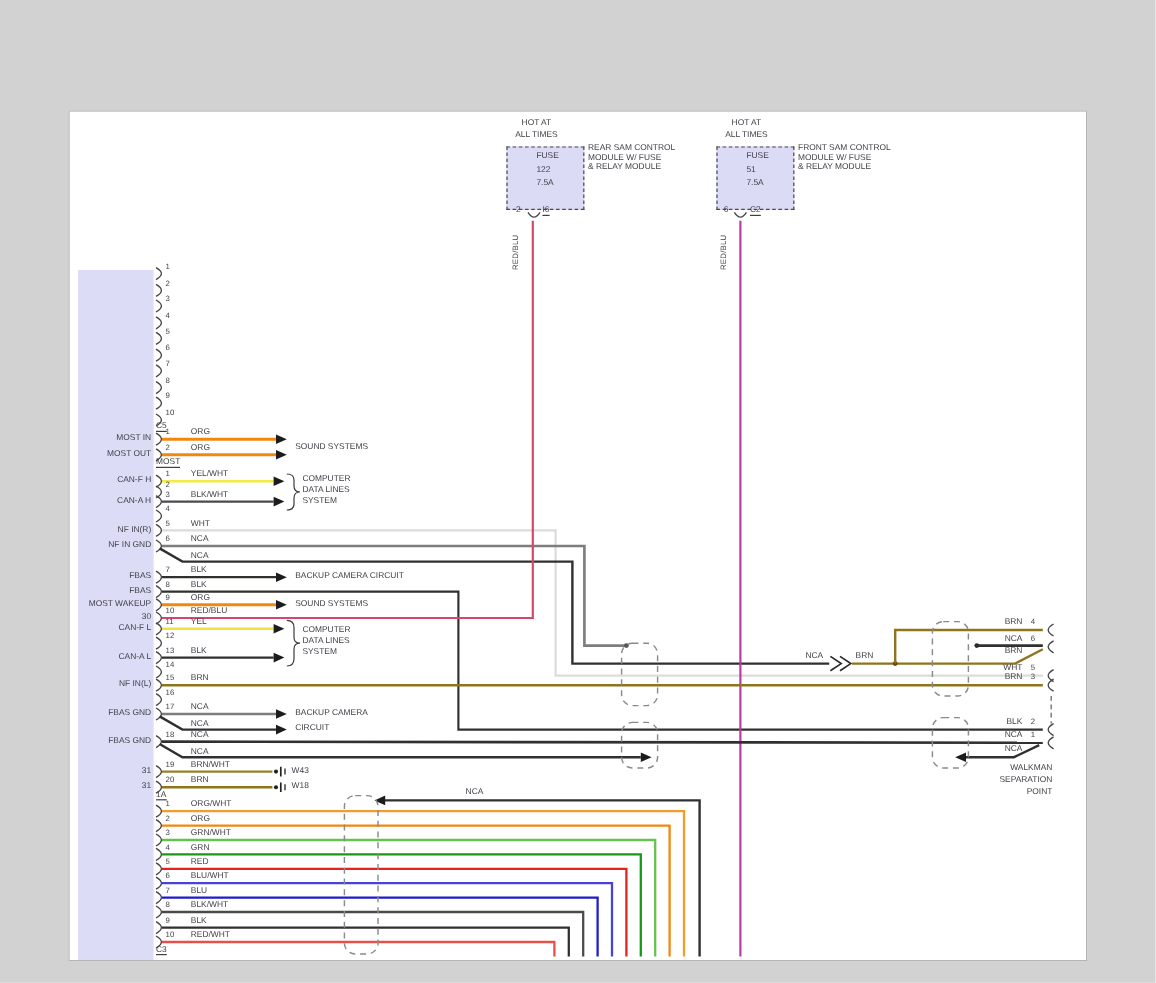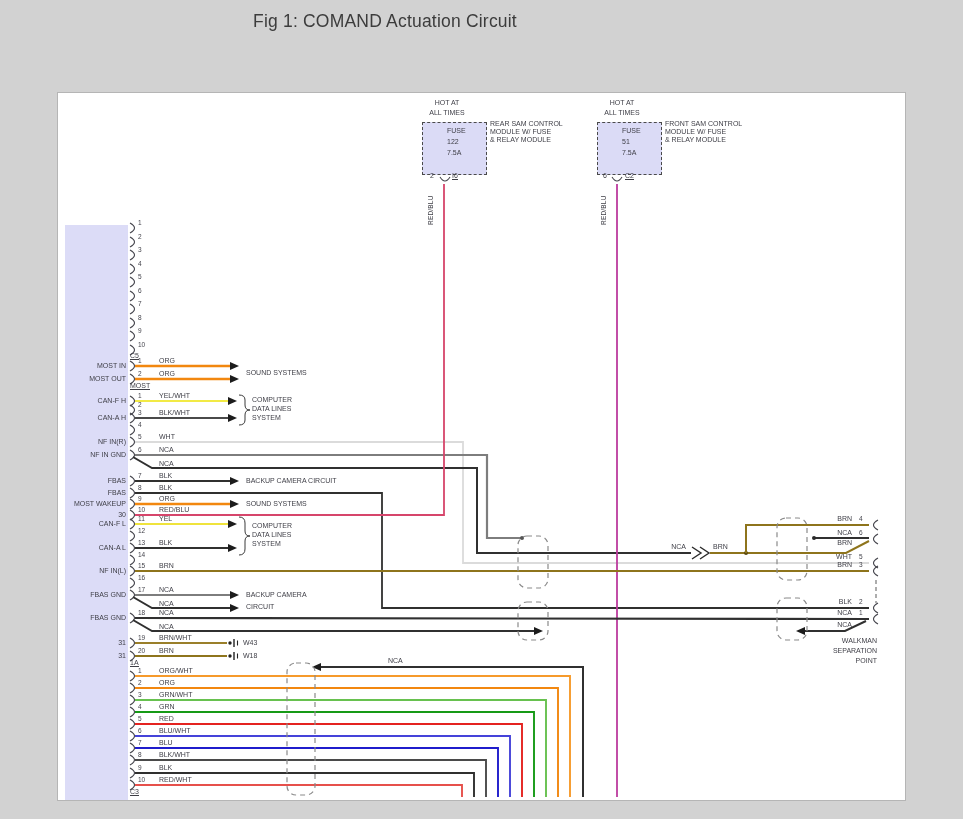--- a/index.html
+++ b/index.html
@@ -15,21 +15,20 @@
   .r{text-align:right;}
   .c{text-align:center;}
   .u{border-bottom:1px solid #3e3e46;display:inline-block;line-height:7px;}
   .pinnum{font-size:6.5px;color:#44444c;}
   .vert{transform:rotate(-90deg);font-size:6.5px;letter-spacing:.2px;}
 </style>
 </head>
 <body>
 
 <div id="page">
-  <div id="title">Fig 1: COMAND Actuation Circuit</div>
   <div id="canvas"></div>
   <div id="leftblock"></div>
   <svg id="wiresvg" width="963" height="819">
       <path d="M130 223 Q139 228 130 233" fill="none" stroke="#44444c" stroke-width="1.1"></path>
       <path d="M130 237 Q139 242 130 247" fill="none" stroke="#44444c" stroke-width="1.1"></path>
       <path d="M130 250 Q139 255 130 260" fill="none" stroke="#44444c" stroke-width="1.1"></path>
       <path d="M130 264 Q139 269 130 274" fill="none" stroke="#44444c" stroke-width="1.1"></path>
       <path d="M130 277 Q139 282 130 287" fill="none" stroke="#44444c" stroke-width="1.1"></path>
       <path d="M130 291 Q139 296 130 301" fill="none" stroke="#44444c" stroke-width="1.1"></path>
       <path d="M130 304 Q139 309 130 314" fill="none" stroke="#44444c" stroke-width="1.1"></path>

